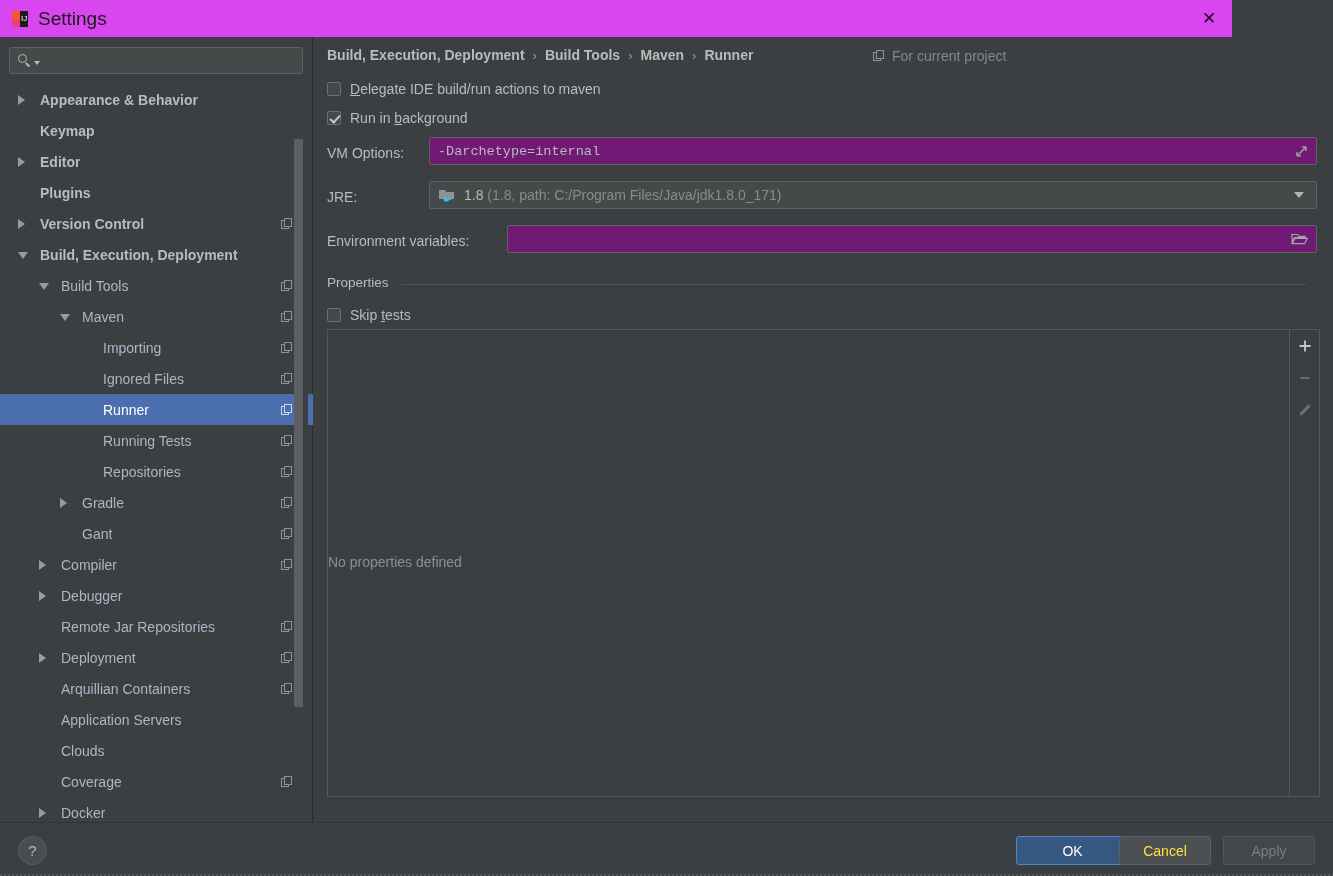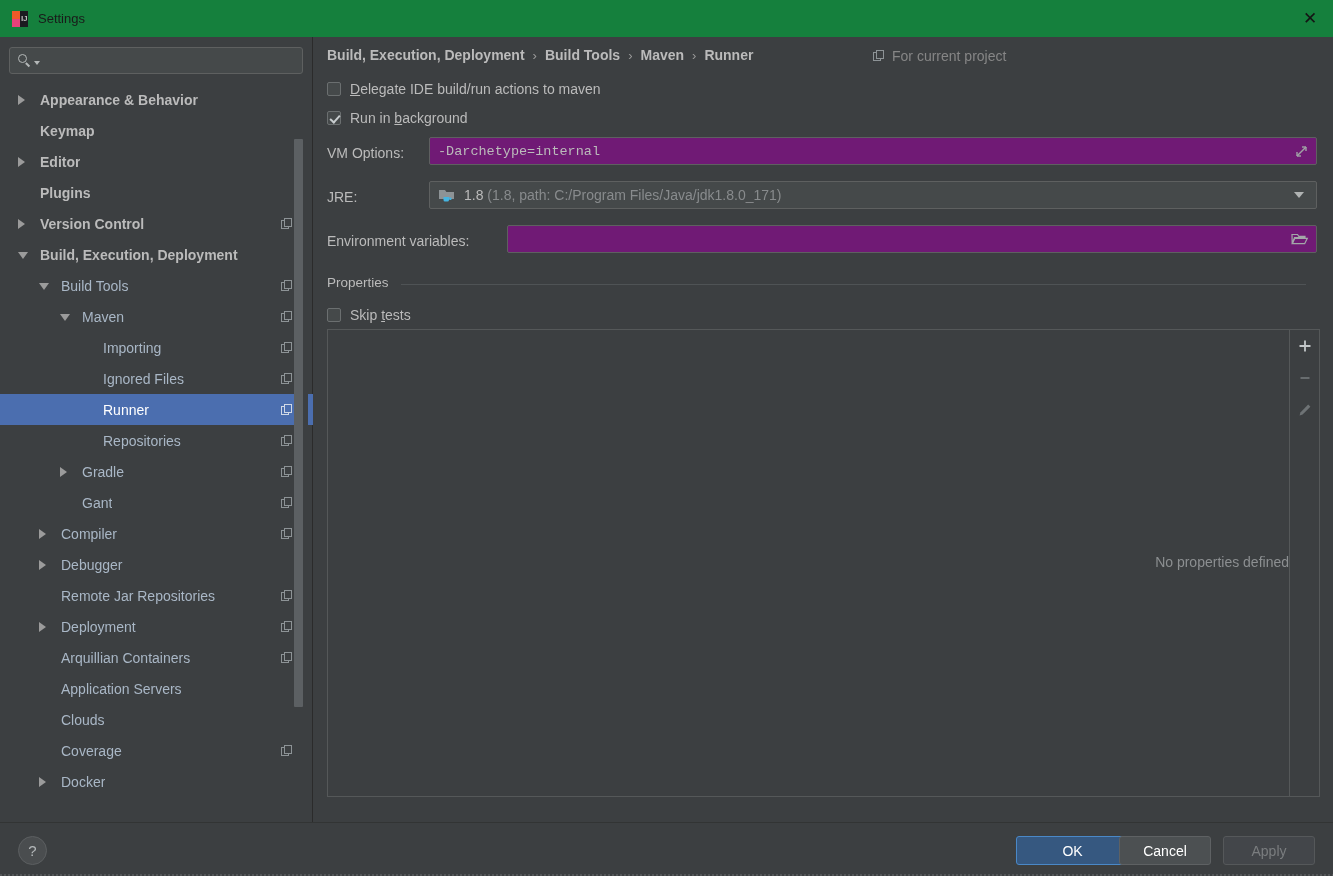--- a/index.html
+++ b/index.html
@@ -8,31 +8,31 @@
     width: 1333px; height: 876px;
     overflow: hidden;
     background: #3c3f41;
     font-family: "Liberation Sans", sans-serif;
     -webkit-font-smoothing: antialiased;
   }
   .window { position: relative; width: 1333px; height: 876px; background: #3c3f41; }
 
   
   .titlebar {
-    position: absolute; left: 0; top: 0; width: 1333px; height: 37px;
-    background: #15803d; display: flex; align-items: center;
+    position: absolute; left: 0; top: 0; width: 1232px; height: 37px;
+    background: #d946ef; display: flex; align-items: center;
   }
   .title-icon { width: 16px; height: 16px; margin-left: 12px; position: relative; flex: none; }
   .title-icon .sq1 { position: absolute; left: 0; top: 0; width: 8px; height: 8px; background: #f15a29; }
   .title-icon .sq2 { position: absolute; left: 0; top: 8px; width: 8px; height: 8px; background: #e8417a; }
   .title-icon .sq3 { position: absolute; left: 8px; top: 0; width: 8px; height: 16px; background: #1b1b20; }
   .title-icon .ij  { position: absolute; left: 9px; top: 3px; color: #fff; font-size: 8px;
                      font-family: "Liberation Sans", sans-serif; line-height: 9px; }
   .title-text {
-    margin-left: 10px; color: #1a1a1a; font-size: 13px;
+    margin-left: 10px; color: #1a1a1a; font-size: 19px;
   }
   .close-btn {
     position: absolute; right: 0; top: 0; width: 46px; height: 37px;
     display: flex; align-items: center; justify-content: center;
     color: #141414; font-size: 17px; line-height: 1; cursor: default;
   }
 
   
   .sidebar {
     position: absolute; left: 0; top: 37px; width: 313px; height: 785px;
@@ -173,21 +173,21 @@
     position: absolute; color: #bbbbbb; font-size: 13.5px; background: #3c3f41;
     padding-right: 7px;
   }
   .group-line { position: absolute; height: 1px; background: #4f5355; }
 
   .props-panel {
     position: absolute; background: #3c3f41; border: 1px solid #555859;
   }
   .props-empty {
     position: absolute; left: 0; right: 0; top: 50%; margin-top: -9px;
-    text-align: right; color: #8c8f91; font-size: 14px;
+    text-align: left; color: #8c8f91; font-size: 14px;
   }
   .props-toolbar {
     position: absolute; background: #3c3f41; border: 1px solid #555859; border-left: none;
     display: flex; flex-direction: column; align-items: center;
   }
   .tb-btn {
     width: 30px; height: 32px; display: flex; align-items: center; justify-content: center;
     cursor: default;
   }
   .tb-btn svg { display: block; }
@@ -199,21 +199,21 @@
   }
   .help-btn {
     position: absolute; left: 18px; top: 13px; width: 29px; height: 29px;
     border-radius: 50%; background: #4a4d4f; border: 1px solid #5c5f61;
     display: flex; align-items: center; justify-content: center;
     color: #b4b8ba; font-size: 15px; cursor: default;
   }
   .btn {
     position: absolute; top: 13px; height: 29px; border-radius: 3px;
     display: flex; align-items: center; justify-content: center;
-    font-size: 14px; cursor: default; border: 1px solid #5e6163; background: #4c5052; color: #ffffff;
+    font-size: 14px; cursor: default; border: 1px solid #5e6163; background: #4c5052; color: #fde047;
   }
   .btn.primary { background: #365880; border-color: #4a88c7; color: #ffffff; }
   .btn.disabled { color: #7a7d7f; background: #43464a; border-color: #55585a; }
   .bottom-edge {
     position: absolute; left: 0; top: 874px; width: 1333px; height: 2px;
     background: repeating-linear-gradient(to right, #6a6d6f 0 2px, #3c3f41 2px 4px);
     opacity: 0.5;
   }
 </style>
 </head>
@@ -295,20 +295,27 @@
         </div>
         <div class="tree-item">
           <div class="tree-label" style="margin-left: 103px;">Ignored Files</div>
           <div class="proj-icon">
             <div class="b"></div>
             <div class="f"></div>
           </div>
         </div>
         <div class="tree-item selected">
           <div class="tree-label" style="margin-left: 103px;">Runner</div>
+          <div class="proj-icon">
+            <div class="b"></div>
+            <div class="f"></div>
+          </div>
+        </div>
+        <div class="tree-item">
+          <div class="tree-label" style="margin-left: 103px;">Running Tests</div>
           <div class="proj-icon">
             <div class="b"></div>
             <div class="f"></div>
           </div>
         </div>
         <div class="tree-item">
           <div class="tree-label" style="margin-left: 103px;">Repositories</div>
           <div class="proj-icon">
             <div class="b"></div>
             <div class="f"></div>

